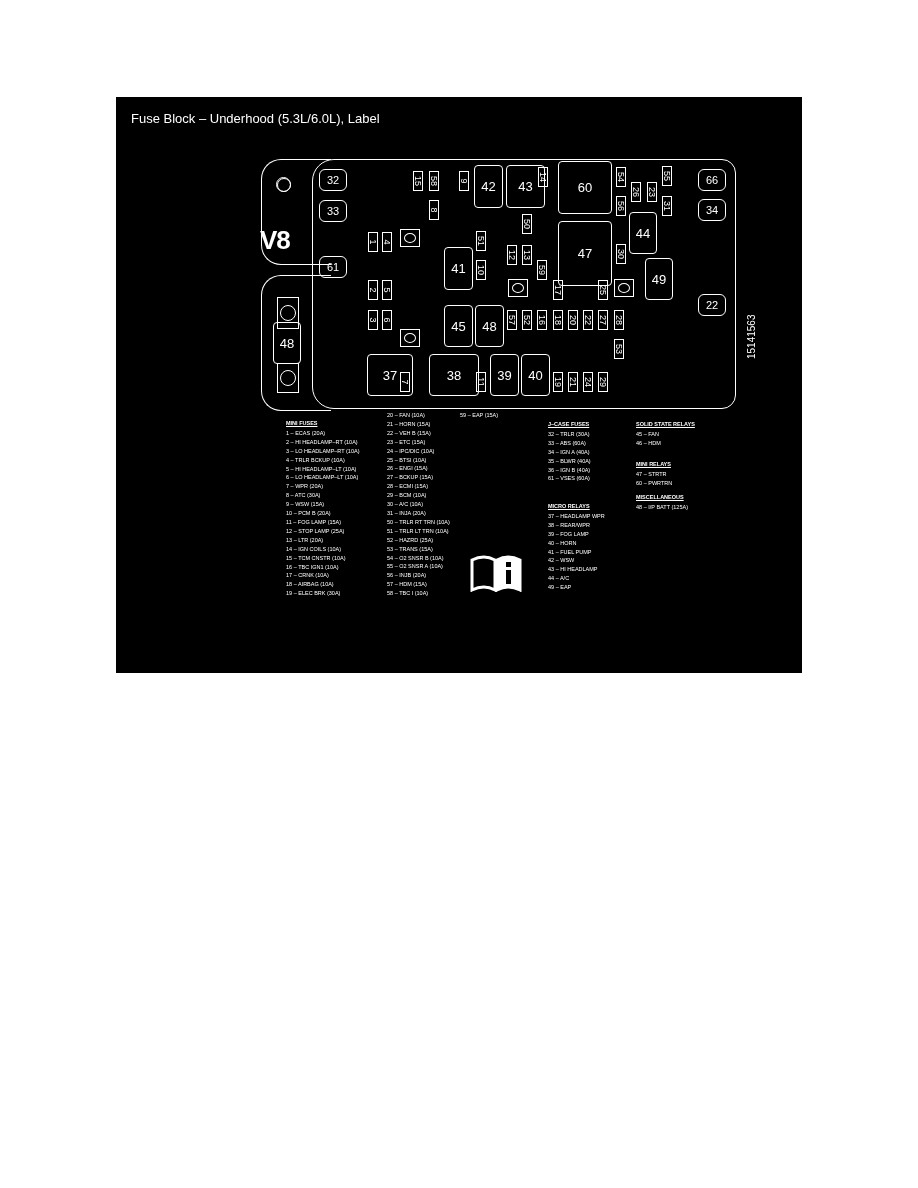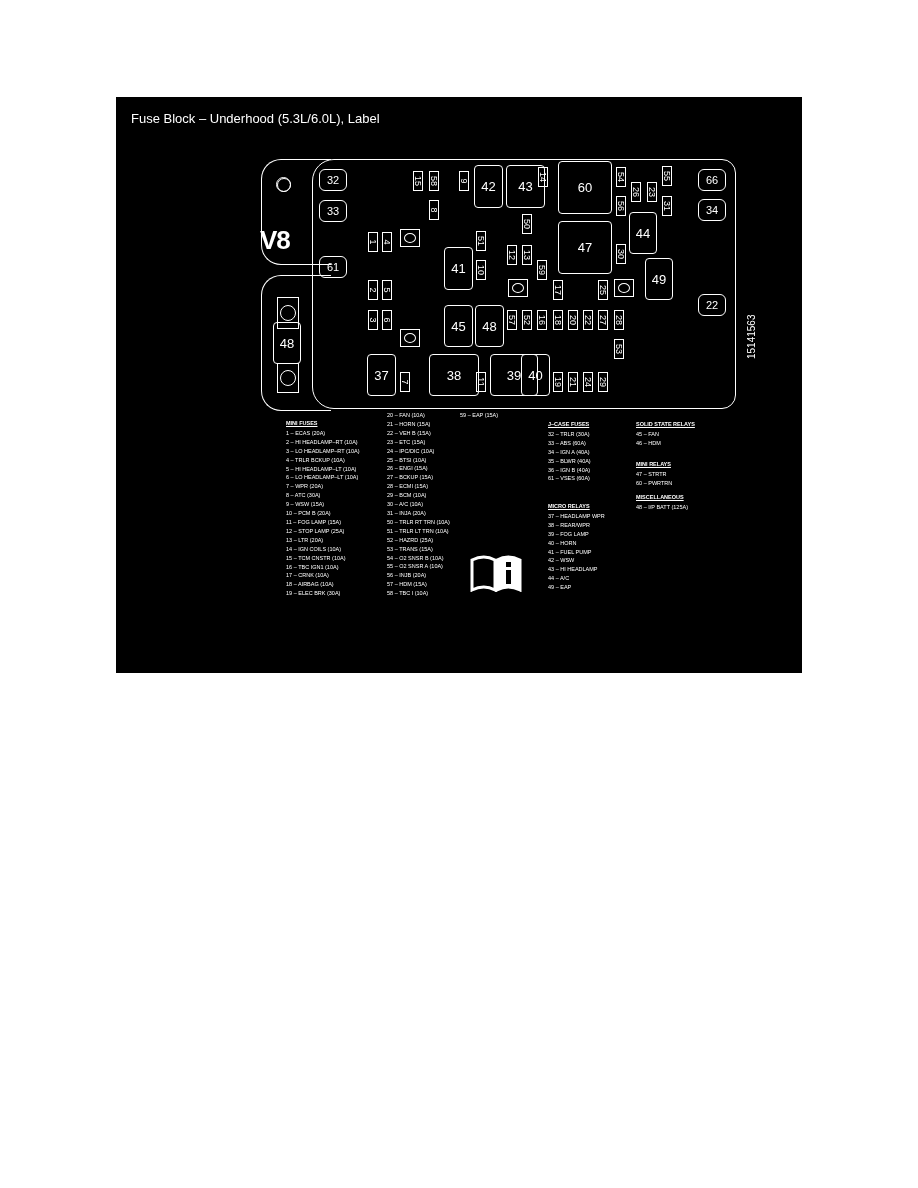--- a/index.html
+++ b/index.html
@@ -46,29 +46,29 @@
       <span style="width:14px;height:14px;border:1px solid #fff;border-radius:50%;"></span>
     </div>
   <div class="box big" style="left:157px;top:225px;width:28px;height:42px;">48</div>
   <div class="box" style="left:161px;top:266px;width:22px;height:30px;">
       <span style="width:14px;height:14px;border:1px solid #fff;border-radius:50%;"></span>
     </div>
 
   <div class="box big" style="left:358px;top:68px;width:29px;height:43px;">42</div>
   <div class="box big" style="left:390px;top:68px;width:39px;height:43px;">43</div>
   <div class="box big" style="left:442px;top:64px;width:54px;height:53px;">60</div>
-  <div class="box big" style="left:442px;top:124px;width:54px;height:53px;">47</div>
+  <div class="box big" style="left:442px;top:124px;width:54px;height:65px;">47</div>
   <div class="box big" style="left:513px;top:115px;width:28px;height:42px;">44</div>
   <div class="box big" style="left:328px;top:150px;width:29px;height:43px;text-align:center;">41</div>
   <div class="box big" style="left:529px;top:161px;width:28px;height:42px;">49</div>
   <div class="box big" style="left:328px;top:208px;width:29px;height:42px;">45</div>
   <div class="box big" style="left:359px;top:208px;width:29px;height:42px;">48</div>
-  <div class="box big" style="left:251px;top:257px;width:29px;height:42px;">37</div>
+  <div class="box big" style="left:251px;top:257px;width:46px;height:42px;">37</div>
   <div class="box big" style="left:313px;top:257px;width:50px;height:42px;">38</div>
-  <div class="box big" style="left:374px;top:257px;width:48px;height:42px;">39</div>
+  <div class="box big" style="left:374px;top:257px;width:29px;height:42px;">39</div>
   <div class="box big" style="left:405px;top:257px;width:29px;height:42px;">40</div>
 
   <div class="hole" style="left:284px;top:132px;width:20px;height:18px;"></div>
   <div class="hole" style="left:284px;top:232px;width:20px;height:18px;"></div>
   <div class="hole" style="left:392px;top:182px;width:20px;height:18px;"></div>
   <div class="hole" style="left:498px;top:182px;width:20px;height:18px;"></div>
 
   <div class="box mini" style="left:297px;top:74px;width:10px;height:20px;">
       <span>15</span>
     </div>

